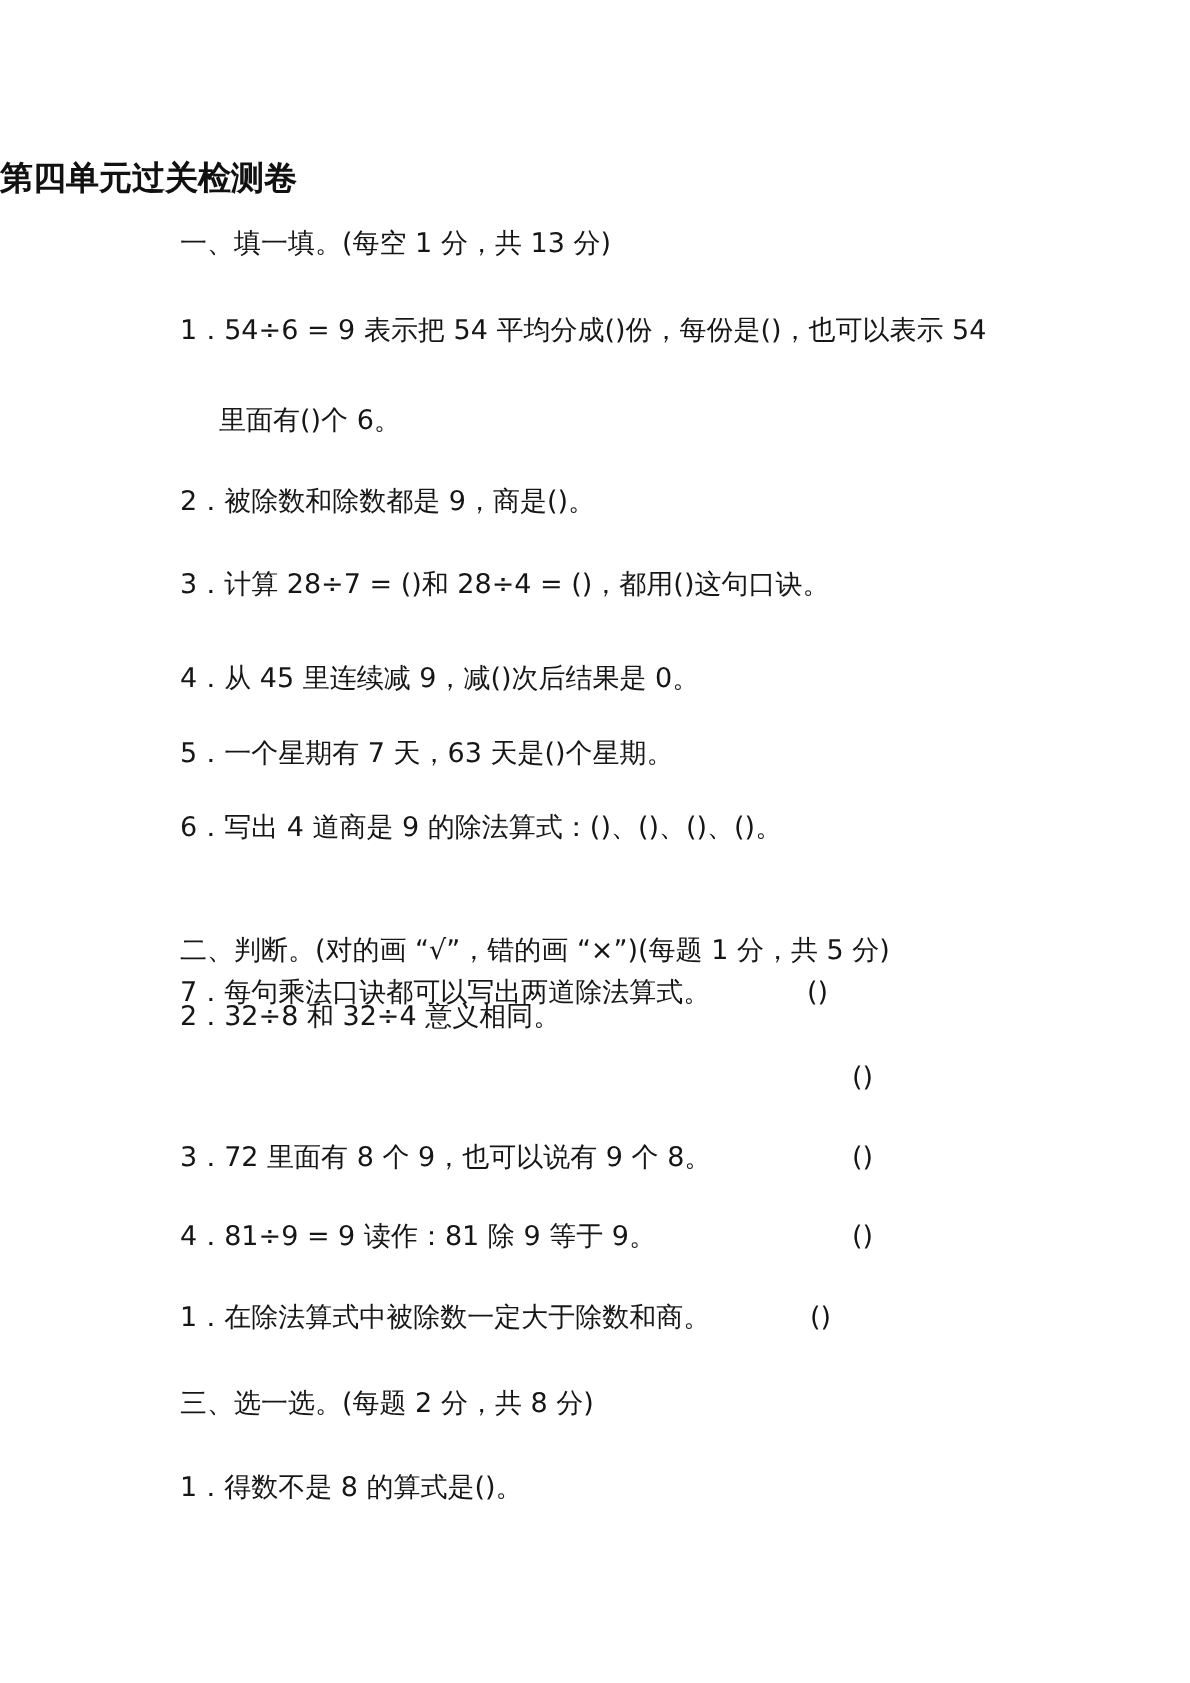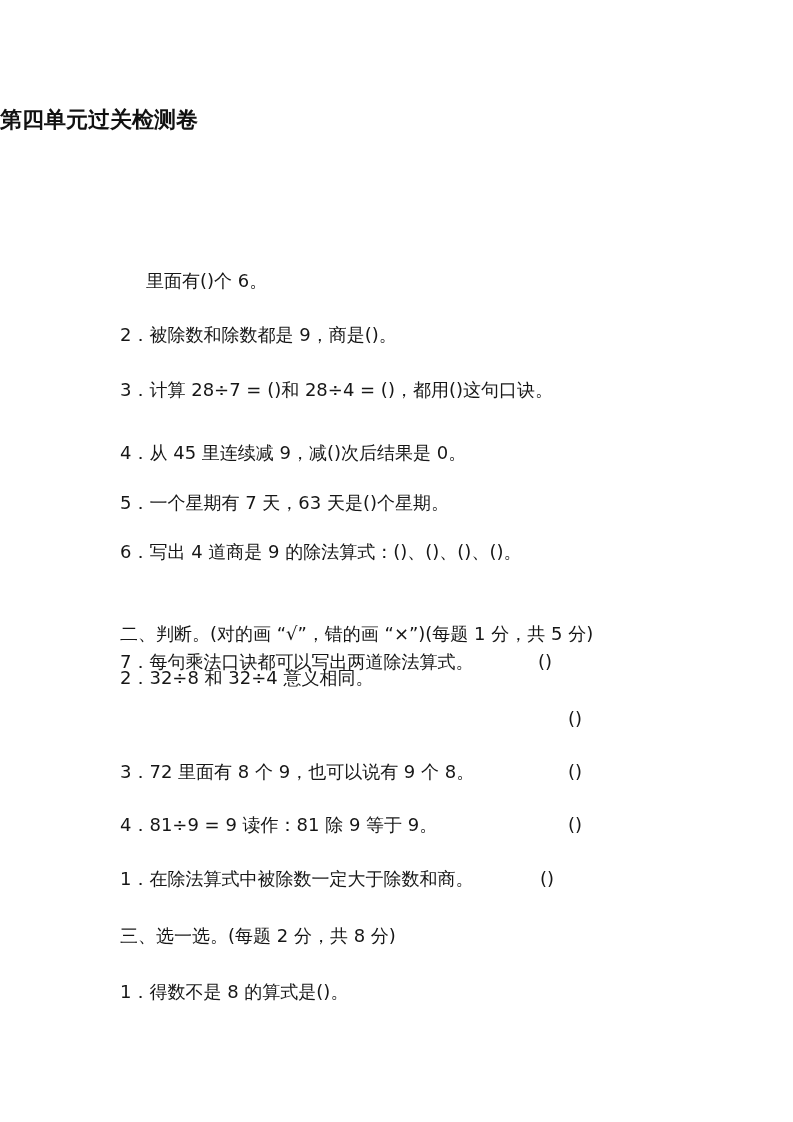--- a/index.html
+++ b/index.html
@@ -58,20 +58,22 @@
   .bk-4 { left: 568px; top: 814px; }
   .bk-5 { left: 540px; top: 868px; }
 </style>
 </head>
 <body>
 
 <div class="page">
 
   <h1 class="title">第四单元过关检测卷</h1>
 
+  <div class="ln y-s1">一、填一填。(每空 1 分，共 13 分)</div>
+  <div class="ln y-q1a">1．54÷6 = 9 表示把 54 平均分成()份，每份是()，也可以表示 54</div>
   <div class="ln y-q1b">里面有()个 6。</div>
   <div class="ln y-q2">2．被除数和除数都是 9，商是()。</div>
   <div class="ln y-q3">3．计算 28÷7 = ()和 28÷4 = ()，都用()这句口诀。</div>
   <div class="ln y-q4">4．从 45 里连续减 9，减()次后结果是 0。</div>
   <div class="ln y-q5">5．一个星期有 7 天，63 天是()个星期。</div>
   <div class="ln y-q6">6．写出 4 道商是 9 的除法算式：()、()、()、()。</div>
 
   <div class="ln y-s2">二、判断。(对的画 “√”，错的画 “×”)(每题 1 分，共 5 分)</div>
   <div class="ln y-j1">7．每句乘法口诀都可以写出两道除法算式。</div>
   <div class="bk bk-1">()</div>

